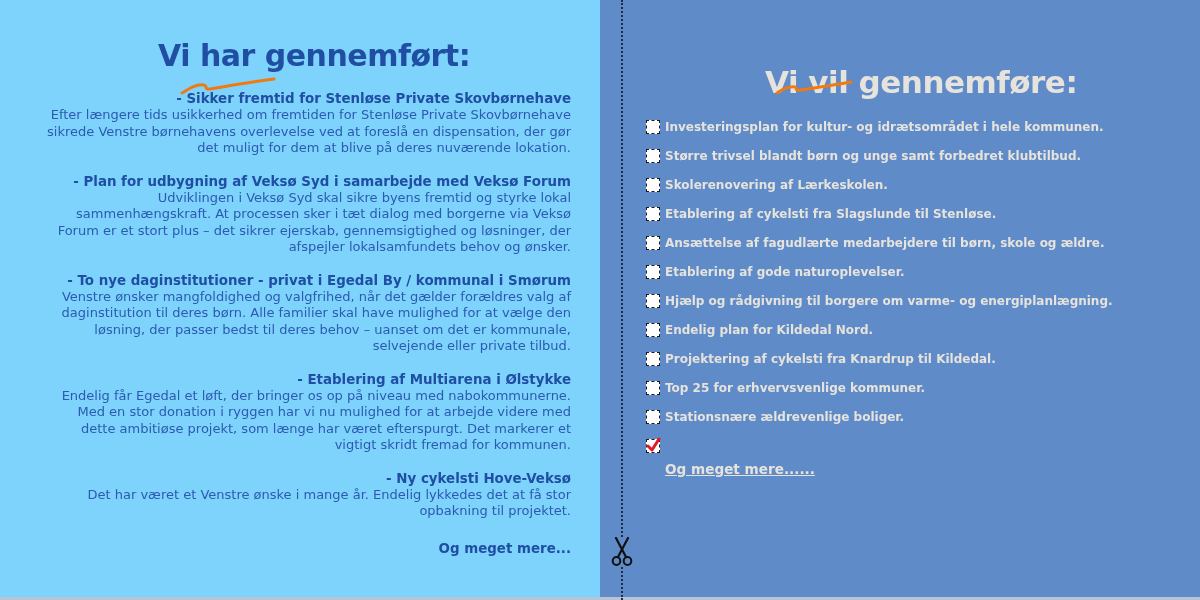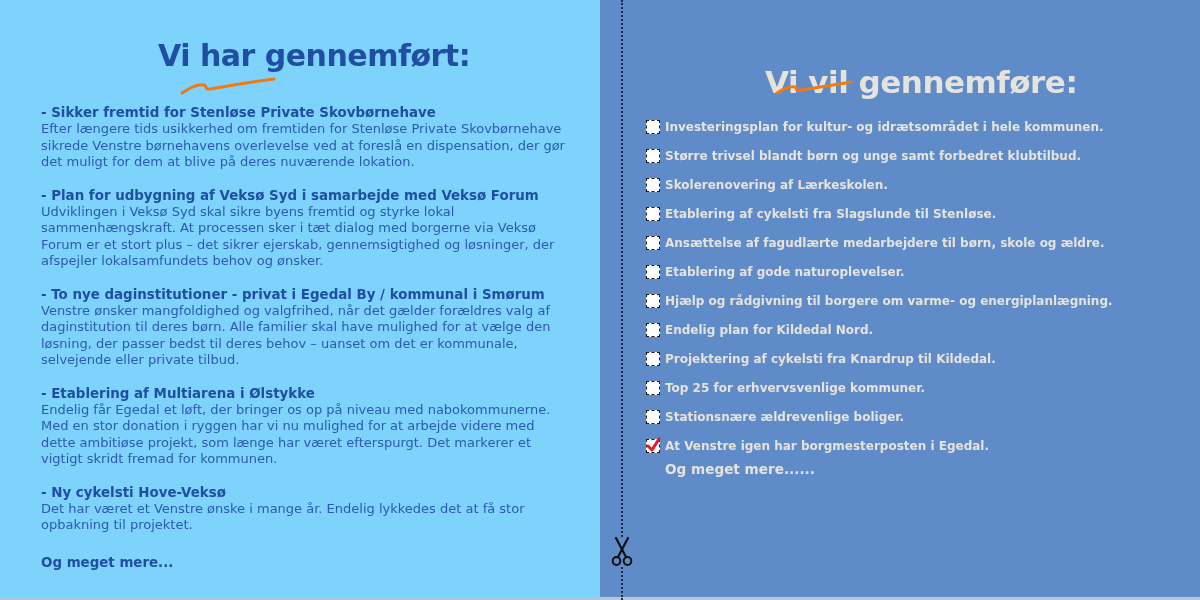--- a/index.html
+++ b/index.html
@@ -31,21 +31,21 @@
   .title {
     position: absolute; font-weight: bold; letter-spacing: -0.5px; white-space: nowrap;
   }
   .title-left { left: 158px; top: 38px; font-size: 30px; color: #1f4ea3; }
   .title-right { left: 765px; top: 64px; font-size: 31px; color: #e6e3dc; }
   .swoosh { position: absolute; }
   .swoosh-left { left: 180px; top: 76px; }
   .swoosh-right { left: 775px; top: 78px; }
 
   .achievements {
-    position: absolute; left: 41px; top: 104px; width: 530px;
+    position: absolute; left: 41px; top: 90px; width: 530px; text-align: right;
   }
   .achievement { margin-bottom: 16px; }
   .achievement-heading {
     font-size: 13.4px; font-weight: bold; color: #1f4ea3; line-height: 17px;
   }
   .achievement-body {
     font-size: 13px; color: #2c5ab0; line-height: 16.5px;
   }
   .more-left {
     font-size: 13.4px; font-weight: bold; color: #1f4ea3; margin-top: 21px;
@@ -59,21 +59,21 @@
   }
   .checkbox {
     width: 12px; height: 12px; margin-right: 5px; flex: 0 0 12px;
     background: #ffffff; border: 1px dashed #1a1a1a; position: relative;
   }
   .checkbox svg { position: absolute; left: -1px; top: -3px; }
   .goal-label {
     font-size: 12px; font-weight: bold; color: #e6e3dc; white-space: nowrap;
   }
   .more-right {
-    font-size: 13.6px; font-weight: bold; color: #e6e3dc; margin-left: 19px; margin-top: 1px;
+    font-size: 13.6px; font-weight: bold; color: #e6e3dc; margin-left: 19px; margin-top: 1px; text-decoration: underline;
   }
 </style>
 </head>
 <body>
 
 <div class="left-panel">
   <div class="title title-left">Vi har gennemført:</div>
   <svg class="swoosh swoosh-left" width="100" height="20" viewBox="0 0 100 20">
     <path d="M2 17 C 10 12, 16 8, 24 9 C 28 10, 24 14, 30 13 C 48 10, 70 6, 94 3" stroke="#f07a12" stroke-width="3" fill="none" stroke-linecap="round"></path>
   </svg>
@@ -165,16 +165,15 @@
   <div class="goal">
     <span class="checkbox"></span>
     <span class="goal-label">Stationsnære ældrevenlige boliger.</span>
   </div>
   <div class="goal">
     <span class="checkbox">
       <svg width="15" height="16" viewBox="0 0 15 16">
         <path d="M2 9 L6 13 L13 2" stroke="#e01b24" stroke-width="3" fill="none" stroke-linecap="round" stroke-linejoin="round"></path>
       </svg>
     </span>
-    <span class="goal-label">At Venstre igen har borgmesterposten i Egedal.</span>
   </div>
   <div class="more-right">Og meget mere......</div>
 </div>
 
 </body></html>

